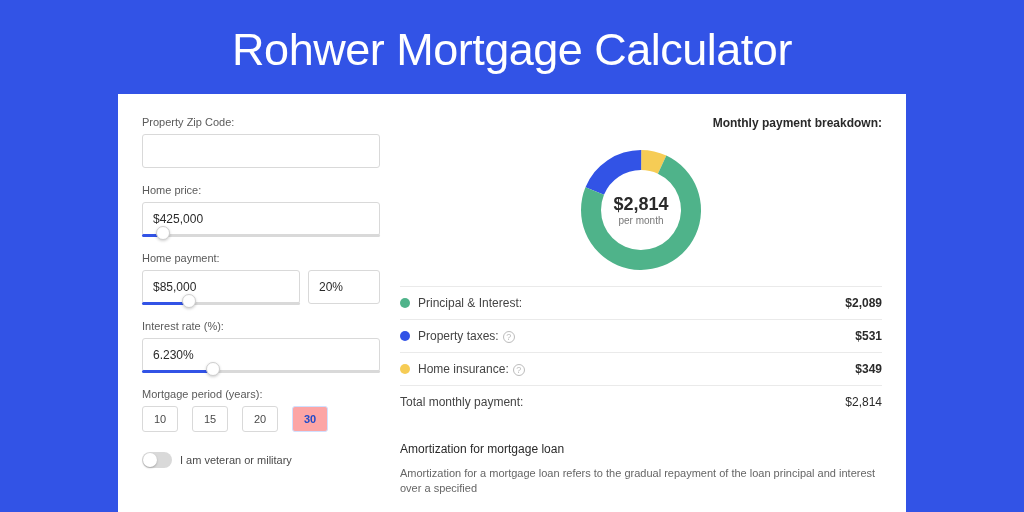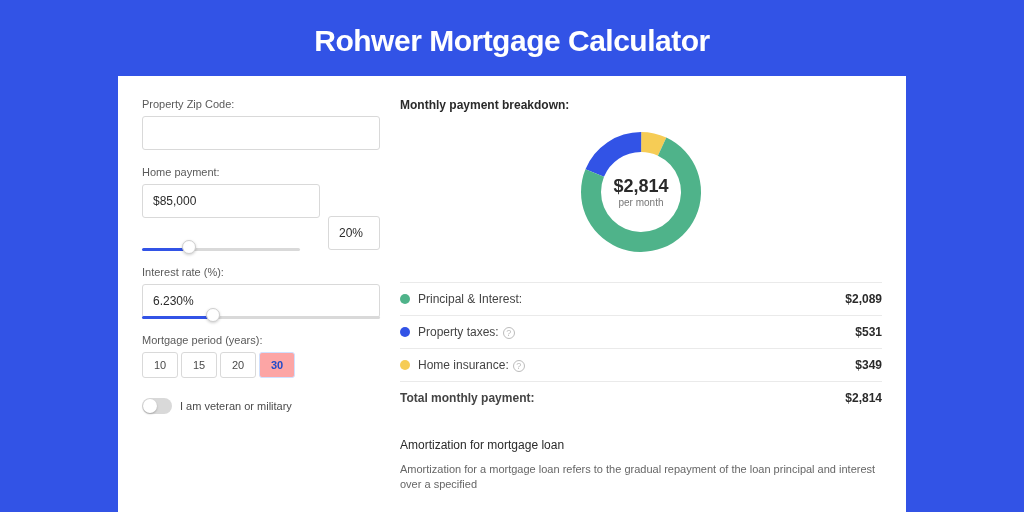--- a/index.html
+++ b/index.html
@@ -5,22 +5,22 @@
   * { box-sizing: border-box; margin: 0; padding: 0; }
   html, body { width: 1024px; height: 512px; overflow: hidden; }
   body {
     background: #3253e6;
     font-family: Arial, Helvetica, sans-serif;
     color: #2a2a2a;
   }
   .title {
     text-align: center;
     color: #ffffff;
-    font-weight: 700;
-    font-size: 30px;
+    font-weight: 400;
+    font-size: 45px;
     padding: 24px 0 18px;
     letter-spacing: -0.5px;
   }
   .card {
     background: #ffffff;
     width: 788px;
     margin: 0 auto;
     padding: 22px 24px 22px 24px;
     display: flex;
     gap: 20px;
@@ -59,23 +59,23 @@
     width: 14px; height: 14px;
     background: #fff;
     border: 1px solid #cfcfcf;
     border-radius: 50%;
     box-shadow: 0 1px 3px rgba(0,0,0,.2);
     transform: translateX(-50%);
   }
 
   .row { display: flex; gap: 8px; }
   .row .input:first-child { flex: 1; }
-  .pct { width: 52px; margin-top: 32px; }
-
-  .periods { display: flex; gap: 3px; }
+  .pct { width: 72px; }
+
+  .periods { display: flex; gap: 14px; }
   .period-btn {
     width: 36px; height: 26px;
     border: 1px solid #d9d9d9;
     border-radius: 3px;
     background: #fff;
     font-size: 11px;
     color: #4a4a4a;
     cursor: pointer;
     display: flex; align-items: center; justify-content: center;
   }
@@ -102,39 +102,40 @@
     border-radius: 50%;
     left: 1px; top: 1px;
     box-shadow: 0 1px 2px rgba(0,0,0,.25);
   }
   .toggle-lbl { font-size: 11px; color: #4a4a4a; }
 
   .section-title {
     font-size: 12px;
     font-weight: 700;
     margin-bottom: 10px;
+    text-align: right;
   }
   .donut-area {
     display: flex;
     justify-content: center;
     padding: 6px 0 8px;
   }
   .donut-wrap { position: relative; width: 128px; height: 128px; }
   .donut-center {
     position: absolute;
     inset: 0;
     display: flex;
     flex-direction: column;
     align-items: center;
     justify-content: center;
   }
   .donut-val { font-size: 18px; font-weight: 700; }
   .donut-sub { font-size: 10px; color: #777; }
 
-  .brk { border-top: 1px solid #eaeaea; margin-top: 18px; }
+  .brk { border-top: 1px solid #eaeaea; margin-top: 4px; }
   .brk-row {
     display: flex;
     align-items: center;
     padding: 9px 0;
     border-bottom: 1px solid #eaeaea;
     font-size: 12px;
   }
   .dot { width: 10px; height: 10px; border-radius: 50%; margin-right: 8px; flex-shrink: 0; }
   .brk-label { flex: 1; color: #444; }
   .brk-val { font-weight: 700; }
@@ -143,21 +144,21 @@
     width: 12px; height: 12px;
     border: 1px solid #bcbcbc;
     border-radius: 50%;
     font-size: 9px;
     color: #bcbcbc;
     align-items: center;
     justify-content: center;
     margin-left: 4px;
     cursor: help;
   }
-  .total-row .brk-label, .total-row .brk-val { font-weight: 700; }
+  .total-row .brk-label, .total-row .brk-val { font-weight: 400; }
 
   .amort {
     margin-top: 20px;
     padding-top: 4px;
   }
   .amort-title { font-size: 12px; font-weight: 400; margin-bottom: 10px; }
   .amort-text { font-size: 11px; color: #666; line-height: 1.4; }
 </style>
 </head>
 <body>
@@ -166,20 +167,29 @@
 
 <div class="card">
 
   <div class="left">
 
     <div class="field">
       <div class="lbl">Property Zip Code:</div>
       <input class="input" value="" style="">
     </div>
 
+    <div class="field">
+      <div class="lbl">Home price:</div>
+      <input class="input" value="$425,000" style="">
+      <div class="slider-wrap">
+        <div class="slider" style="--p:9%;">
+          <div class="thumb" style="left:9%;"></div>
+        </div>
+      </div>
+    </div>
 
     <div class="field">
       <div class="lbl">Home payment:</div>
       <div class="row">
         <input class="input" value="$85,000" style="">
         <input class="input pct" value="20%" style="">
       </div>
       <div class="slider-wrap" style="width:158px;">
         <div class="slider" style="--p:30%;">
           <div class="thumb" style="left:30%;"></div>

